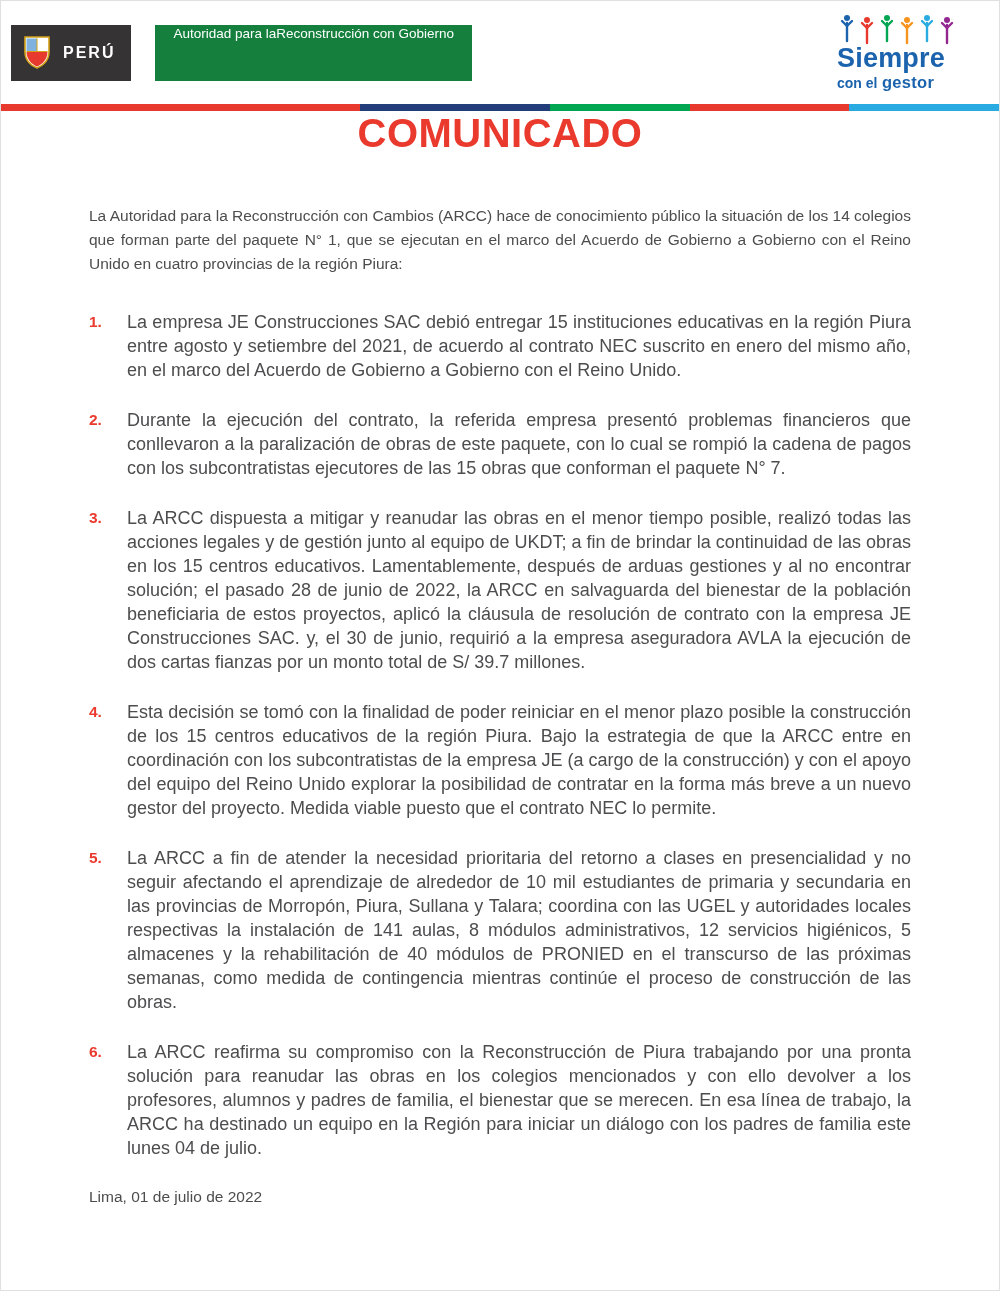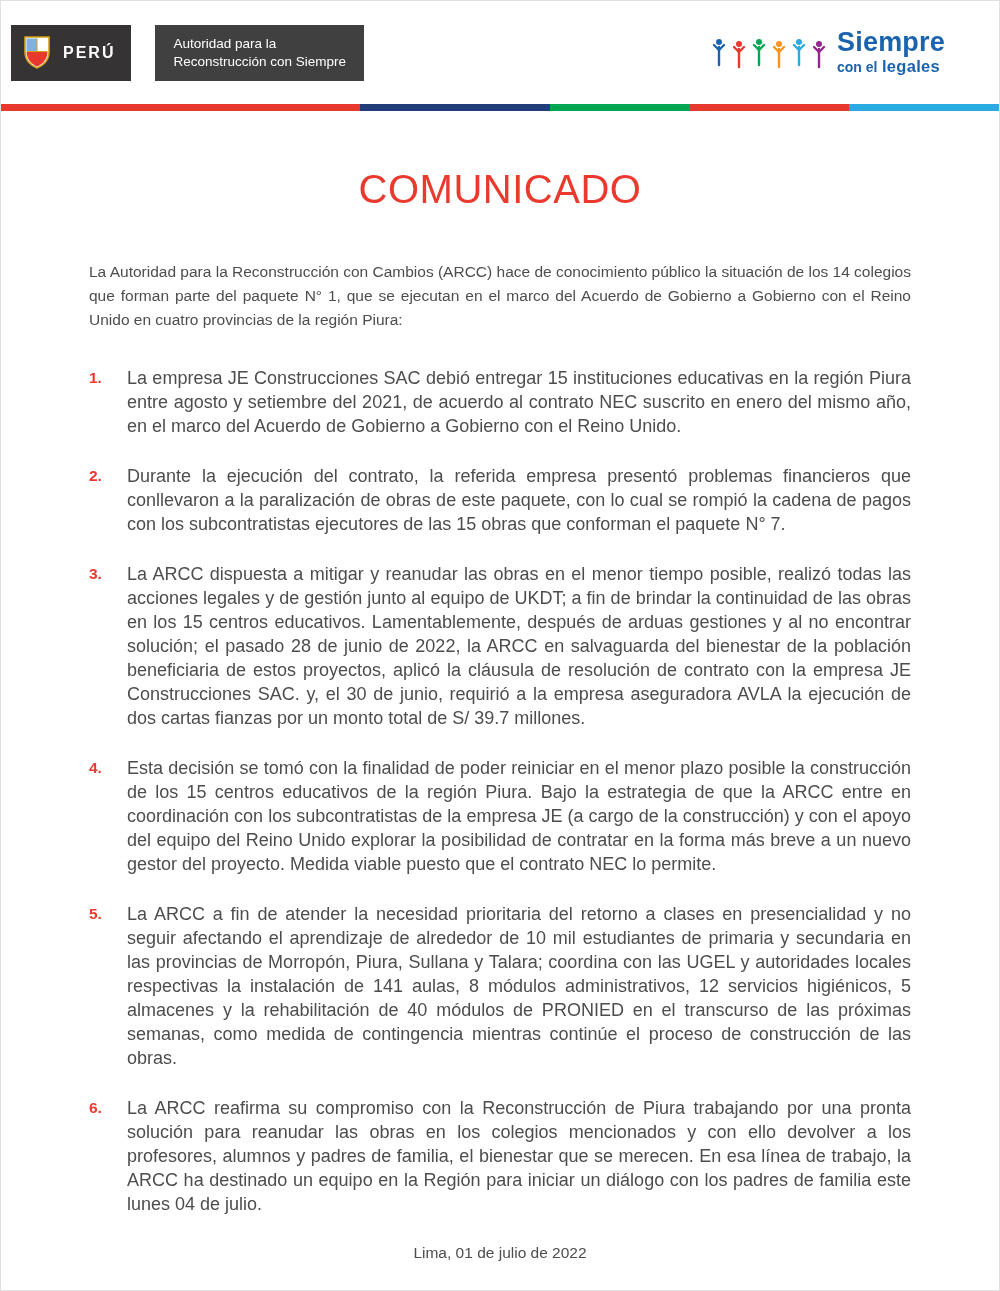--- a/index.html
+++ b/index.html
@@ -16,58 +16,58 @@
   .gov-logo { display: flex; align-items: flex-start; height: 56px; gap: 24px; }
   .gov-dark {
     background: #363334; height: 56px; display: flex; align-items: center;
     padding: 0 16px 0 10px;
   }
   .gov-country {
     color: #fff; font-weight: bold; font-size: 16px; letter-spacing: 2px;
     margin-left: 10px;
   }
   .gov-gray {
-    background: #404040; color: #fff; height: 56px; display: flex;
-    flex-direction: column; justify-content: center; padding: 0 18px;
+    background: #15803d; color: #fff; height: 56px; display: flex;
+    flex-direction: row; justify-content: center; padding: 0 18px;
     font-size: 13.5px; line-height: 1.3;
   }
-  .campaign { display: flex; flex-direction: row; align-items: center; margin-right: 16px; }
+  .campaign { display: flex; flex-direction: column; align-items: center; margin-right: 16px; }
   .campaign-text { text-align: left; width: 128px; }
   .campaign-word1 {
     color: #1c63ae; font-weight: bold; font-size: 27px; line-height: 1.0; display: block;
     letter-spacing: 0.2px;
   }
   .campaign-line2 { color: #1c63ae; display: block; margin-top: 1px; }
   .campaign-word2 { font-size: 14px; font-weight: bold; }
   .campaign-word3 { font-size: 16.5px; font-weight: bold; letter-spacing: 0.3px; }
   
   .stripe { display: flex; height: 7px; width: 100%; }
   .stripe span { display: block; height: 100%; }
   .seg1 { width: 36%; } .seg2 { width: 19%; } .seg3 { width: 14%; }
   .seg4 { width: 16%; } .seg5 { width: 15%; }
   
   .content { padding: 0 88px; color: #4d4d4f; }
   .doc-title {
-    text-align: center; color: #ea3a2e; font-weight: normal; font-size: 40px;
-    margin-top: 56px; letter-spacing: 0.5px;
+    text-align: center; color: #ea3a2e; font-weight: bold; font-size: 40px;
+    letter-spacing: 0.5px;
   }
   .intro {
     margin-top: 48px; font-size: 15.5px; line-height: 24px; text-align: justify;
   }
   .list { margin-top: 34px; }
   .item { display: flex; margin-bottom: 26px; }
   .item-num {
     width: 38px; flex-shrink: 0; color: #ea3a2e; font-weight: bold;
     font-size: 15.5px; line-height: 24px;
   }
   .item-text {
     flex: 1; font-size: 18px; line-height: 24px; text-align: justify;
   }
   .date-line {
-    text-align: center; font-size: 15.5px; margin-top: 28px; color: #4d4d4f;
+    text-align: left; font-size: 15.5px; margin-top: 28px; color: #4d4d4f;
   }
 </style>
 </head>
 <body>
 
 <div class="page">
 
   <div class="header">
 
     <div class="gov-logo">
@@ -76,21 +76,21 @@
           <path d="M4 3 h24 v15 c0 9 -7 14 -12 16 C11 32 4 27 4 18 Z" fill="#ffffff" stroke="#d4a017" stroke-width="1.6"></path>
           <rect x="5.5" y="4.5" width="10.5" height="12.5" fill="#7fb2de"></rect>
           <path d="M5.5 18 h21 c0 8 -6 12.5 -10.5 14.5 C11.5 30.5 5.5 26 5.5 18 Z" fill="#e8392e"></path>
           <line x1="16" y1="4.5" x2="16" y2="17" stroke="#d4a017" stroke-width="1"></line>
           <line x1="5.5" y1="17.5" x2="26.5" y2="17.5" stroke="#d4a017" stroke-width="1"></line>
         </svg>
         <span class="gov-country">PERÚ</span>
       </div>
       <div class="gov-gray">
         <span>Autoridad para la</span>
-        <span>Reconstrucción con Siempre</span>
+        <span>Reconstrucción con Gobierno</span>
       </div>
     </div>
 
     <div class="campaign">
       <svg width="128" height="32" viewBox="0 0 128 32">
         <g stroke-width="2.4" stroke-linecap="round">
           <g stroke="#1c63ae">
               <line x1="10" y1="10" x2="10" y2="28"></line>
               <line x1="10" y1="13" x2="5" y2="8"></line>
               <line x1="10" y1="13" x2="15" y2="8"></line>
@@ -124,21 +124,21 @@
               <line x1="110" y1="12" x2="110" y2="30"></line>
               <line x1="110" y1="15" x2="105" y2="10"></line>
               <line x1="110" y1="15" x2="115" y2="10"></line>
             </g>
           <circle cx="110" cy="7" r="3" fill="#92278f"></circle>
         </g>
       </svg>
       <div class="campaign-text">
         <span class="campaign-word1">Siempre</span>
         <span class="campaign-line2"><span class="campaign-word2">con el</span>
-          <span class="campaign-word3">legales</span></span>
+          <span class="campaign-word3">gestor</span></span>
       </div>
     </div>
 
   </div>
 
   <div class="stripe">
     <span class="seg1" style="background: rgb(232, 57, 46);"></span>
     <span class="seg2" style="background: rgb(35, 61, 123);"></span>
     <span class="seg3" style="background: rgb(0, 166, 81);"></span>
     <span class="seg4" style="background: rgb(232, 57, 46);"></span>

